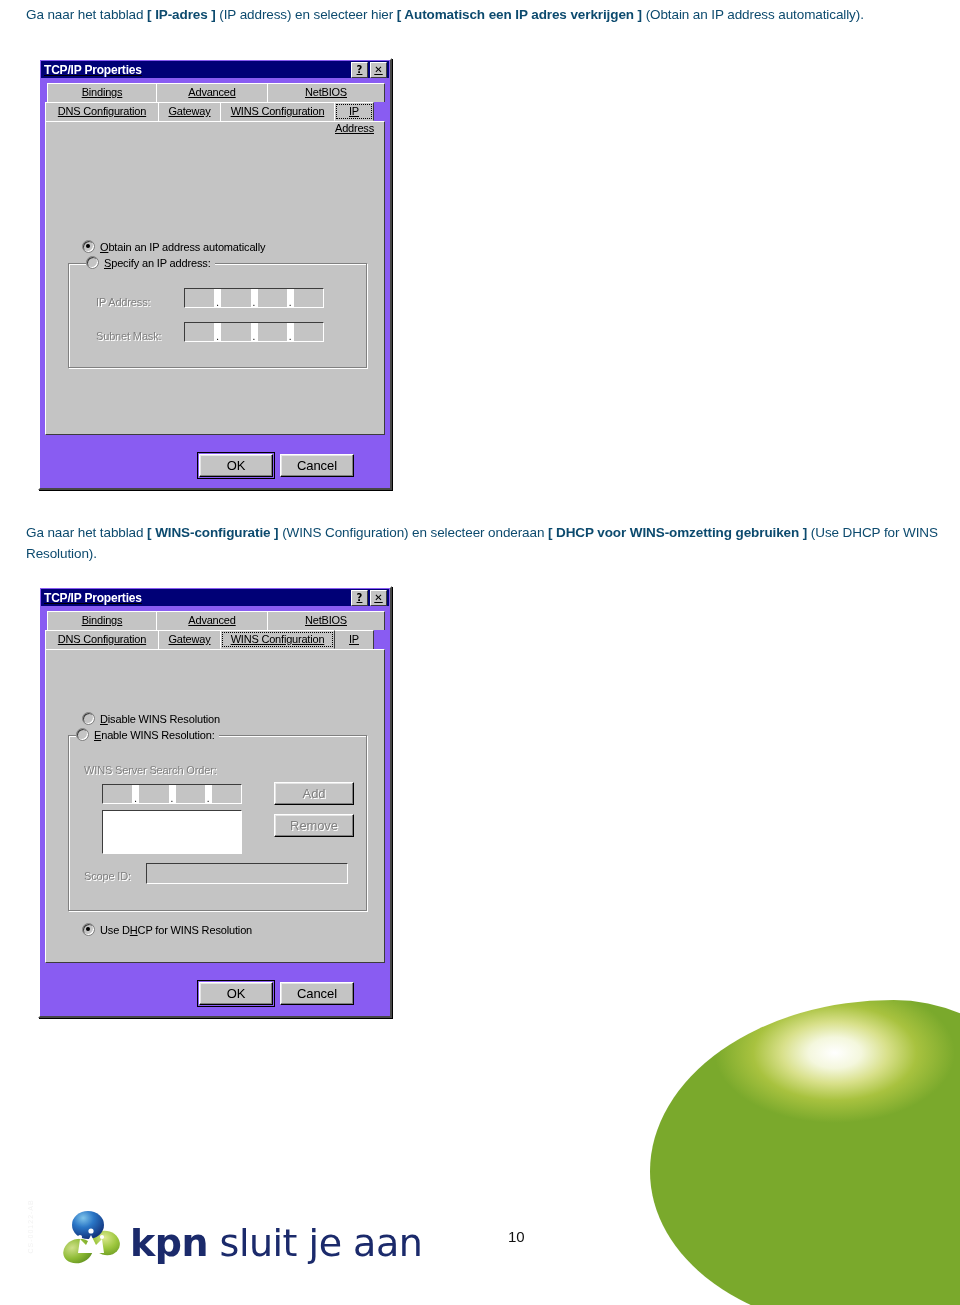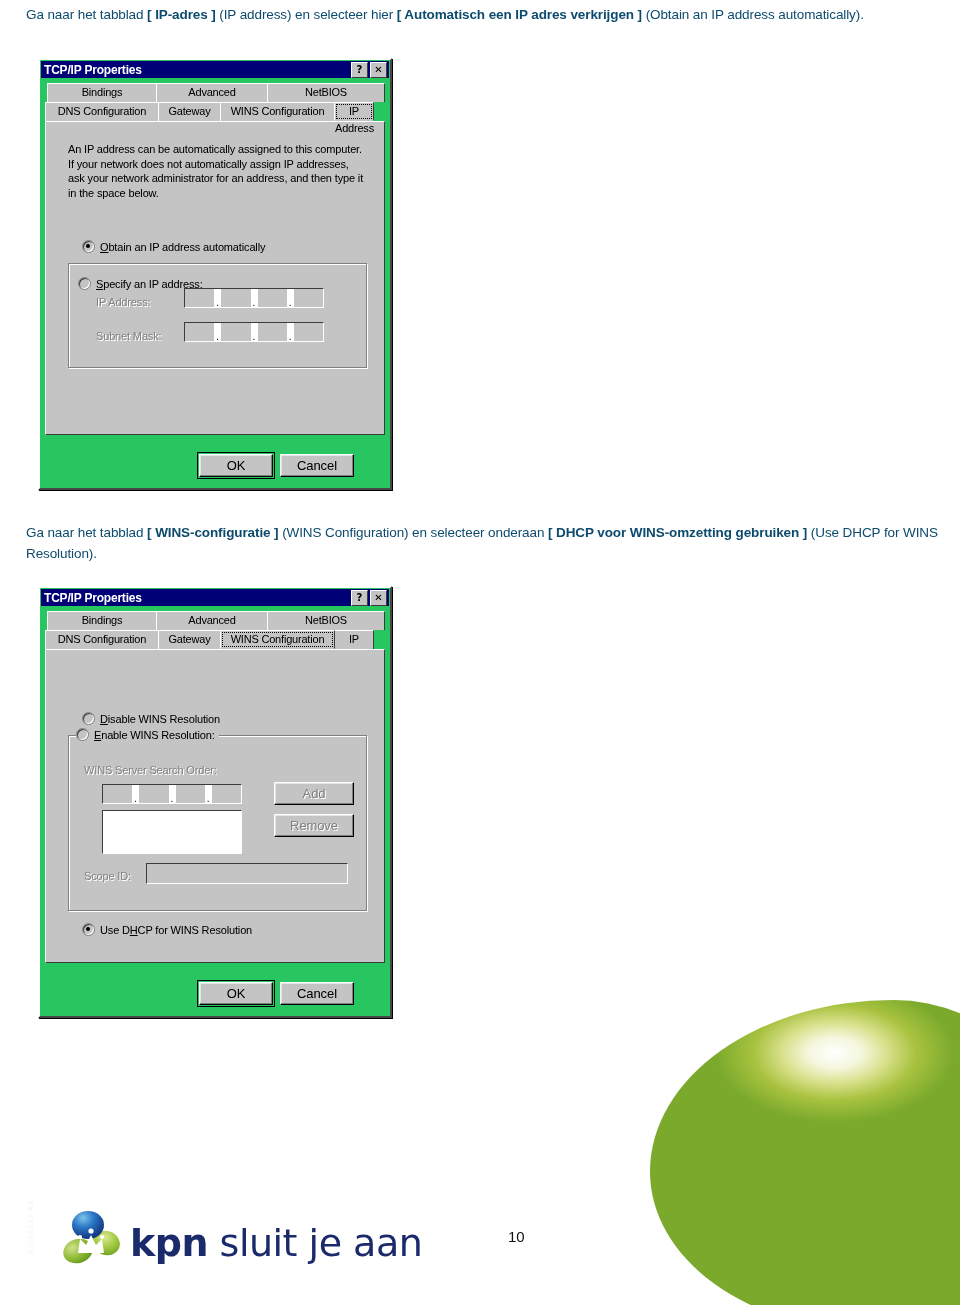--- a/index.html
+++ b/index.html
@@ -79,29 +79,30 @@
     transform-origin: 50% 50%;
     font-size: 7px;
     color: #f2f2f2;
     letter-spacing: 1px;
     white-space: nowrap;
   }
 
   
   .win-dialog {
     position: absolute;
-    background: #22c55e;
+    background: #8b5cf6;
     border-top: 2px solid #ffffff;
     border-left: 2px solid #ffffff;
     border-right: 2px solid #4a4a4a;
     border-bottom: 2px solid #4a4a4a;
     box-shadow: 1px 1px 0 0 #000;
     font-size: 11px;
     color: #000;
     filter: grayscale(0.08) contrast(1.06);
+    text-decoration: underline;
   }
   #dialog-ip   { left: 38px; top: 58px;  width: 350px; height: 428px; }
   #dialog-wins { left: 38px; top: 586px; width: 350px; height: 428px; }
 
   .titlebar {
     height: 17px;
     margin: 1px 1px 0 1px;
     background: #000080;
     display: flex;
     align-items: center;
@@ -309,30 +310,29 @@
     <div class="tab-row row-bottom">
       <div class="tab t-dns">DNS Configuration</div>
       <div class="tab t-gw">Gateway</div>
       <div class="tab t-wins">WINS Configuration</div>
       <div class="tab t-ipaddr active">IP Address</div>
     </div>
   </div>
 
   <div class="pane">
 
-    <div class="pane-text" style="left:22px; top:20px; width:300px;">An IP address can be automatically assigned to this computer. If your network does not automatically assign IP addresses, ask your network administrator for an address, and then type it in the space below.</div>
 
     <div class="radio-row" style="left:36px; top:118px;">
       <span class="radio checked"></span>
       <span><span class="u">O</span>btain an IP address automatically</span>
     </div>
 
     <div class="groupbox" style="left:22px; top:141px; width:298px; height:104px;"></div>
 
-    <div class="radio-row" style="left:32px; top:134px; background:#c0c0c0; padding-right:4px;margin-top:21px;">
+    <div class="radio-row" style="left:40px; top:134px; background:#c0c0c0; padding-right:4px;">
       <span class="radio"></span>
       <span><span class="u">S</span>pecify an IP address:</span>
     </div>
 
     <div class="pane-text dim" style="left:50px; top:173px;">IP Address:</div>
     <div class="ip-edit" style="left:138px; top:166px; width:138px; height:18px;">
       <div class="seg"></div>
         <div class="sep">
           <i>.</i>
         </div>

